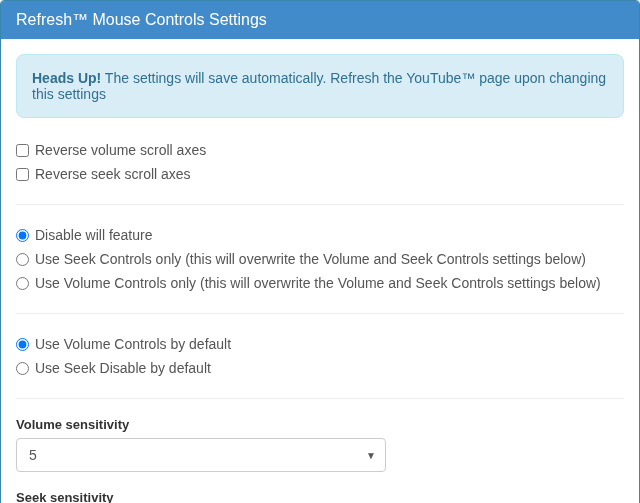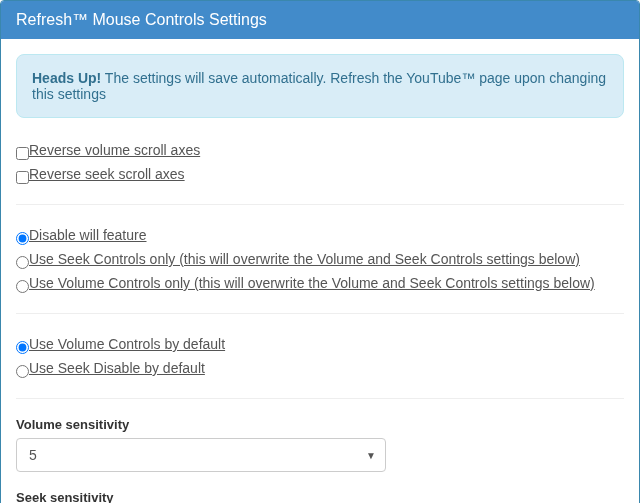--- a/index.html
+++ b/index.html
@@ -32,26 +32,26 @@
       border: 1px solid #bce8f1;
       color: #31708f;
       padding: 15px;
       border-radius: 8px;
       margin-bottom: 20px;
       font-size: 14px;
     }
     .alert strong { color: #31708f; font-weight: bold; }
     .checkbox-row, .radio-row {
       display: flex;
-      align-items: flex-end;
+      align-items: center;
+      gap: 6px;
       color: #555;
       font-size: 14px;
       line-height: 20px;
       padding: 2px 0;
-      text-decoration: underline;
     }
     .checkbox-row input, .radio-row input {
       margin: 0;
       cursor: pointer;
     }
     .radio-row label, .checkbox-row label {
       cursor: pointer;
     }
     hr {
       border: 0;

